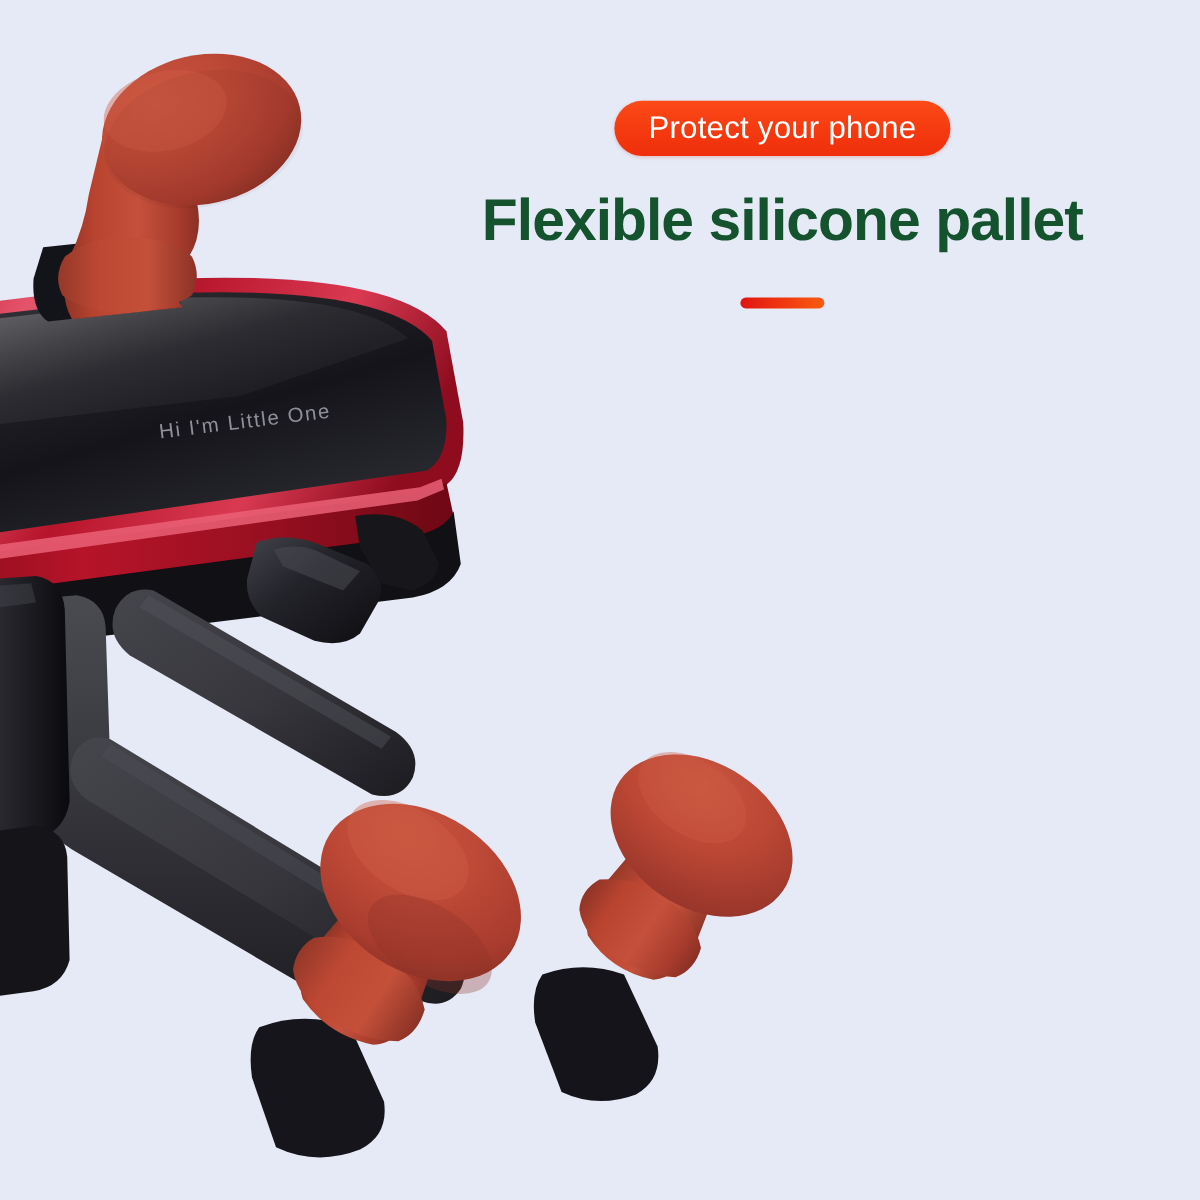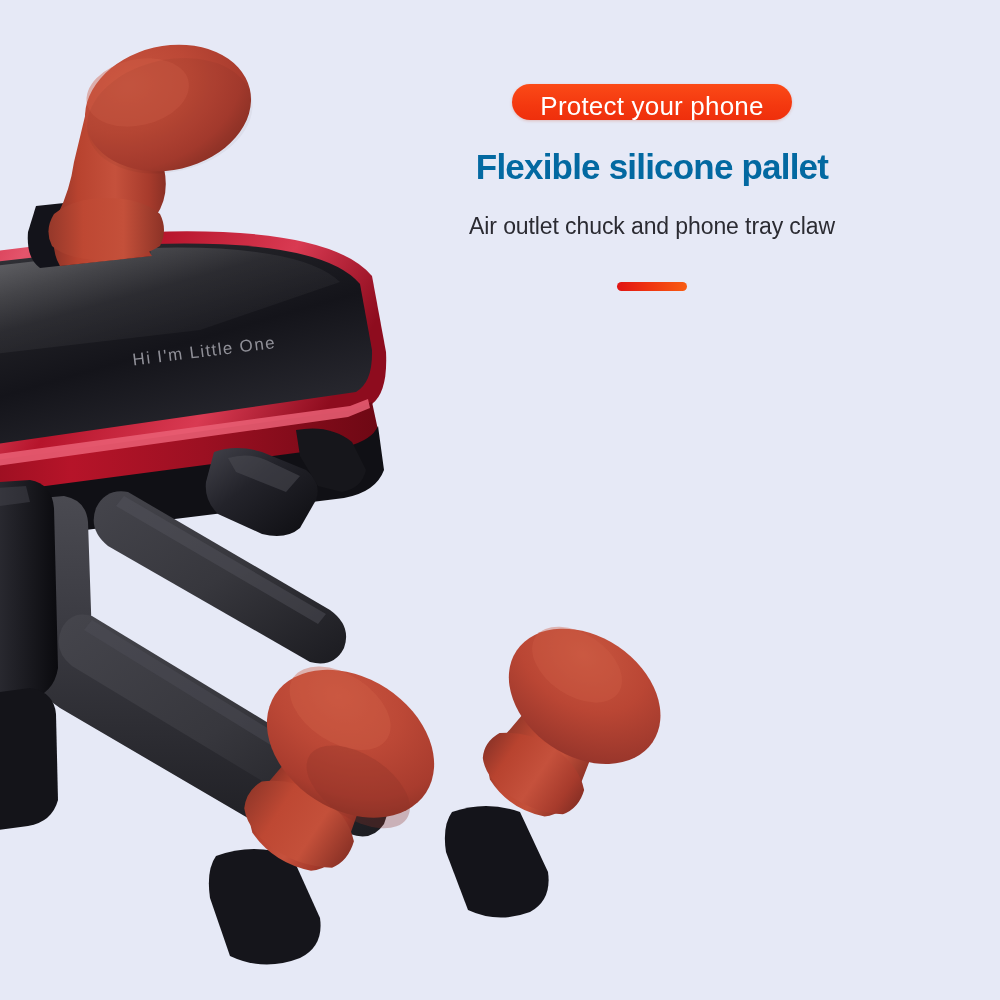--- a/index.html
+++ b/index.html
@@ -18,36 +18,36 @@
 
   
   .text-panel {
     position:absolute;
     left:396px; top:84px;
     width:512px;
     text-align:center;
   }
   .badge {
     display:inline-block;
-    padding:9px 28px 1px 28px;
+    padding:9px 28px 11px 28px;
     border-radius:30px;
     background:linear-gradient(180deg,#fb4a17 0%,#f4380f 60%,#ef2f0c 100%);
     color:#ffffff;
     font-size:26px;
     font-weight:400;
     letter-spacing:0.2px;
     line-height:1;
     white-space:nowrap;
     box-shadow:0 1px 3px rgba(200,60,20,0.25);
   }
   .headline {
     margin-top:29px;
-    font-size:35px;
+    font-size:49px;
     font-weight:700;
-    color:#0369a1;
+    color:#14532d;
     letter-spacing:-0.8px;
     line-height:1.04;
     white-space:nowrap;
   }
   .subcopy {
     margin-top:26px;
     font-size:23px;
     font-weight:400;
     color:#2b2b32;
     line-height:1.38;
@@ -260,21 +260,20 @@
     </svg>
   </div>
 
   <div class="text-panel">
 
     <div class="badge">Protect your phone</div>
 
     <div class="headline">Flexible silicone pallet</div>
 
     <div class="subcopy">
-      <div>Air outlet chuck and phone tray claw</div>
     </div>
 
     <div class="divider-wrap">
       <span class="divider"></span>
     </div>
 
   </div>
 
 </div>
 

